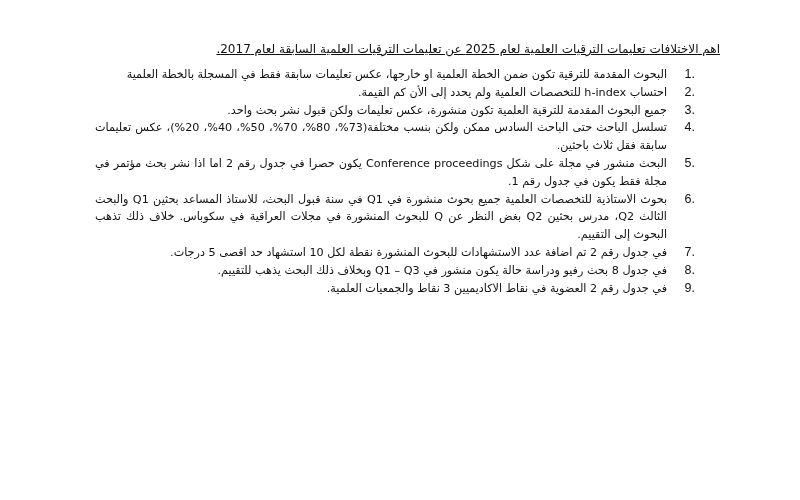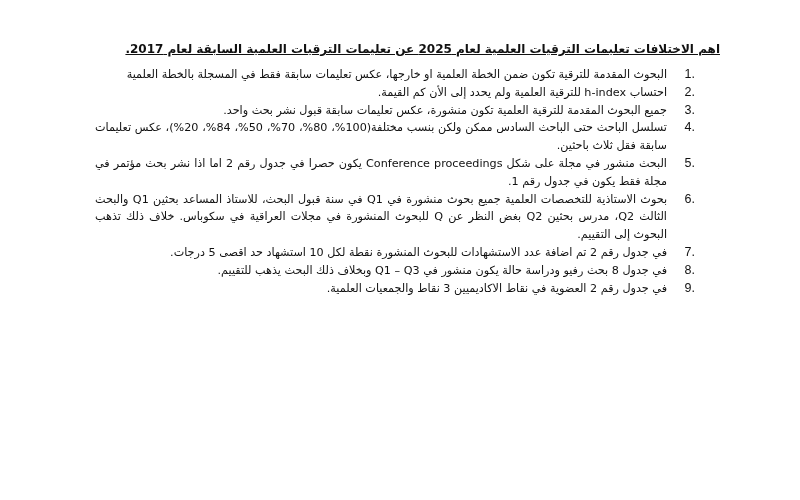--- a/index.html
+++ b/index.html
@@ -1,46 +1,46 @@
 <!DOCTYPE html>
 <html><head>
 <meta charset="utf-8">
 <style>
   html, body { margin:0; padding:0; background:#ffffff; }
   body { width:800px; height:500px; position:relative; overflow:hidden;
          font-family:"DejaVu Sans", "Liberation Sans", sans-serif; color:#111; }
   .page { position:absolute; left:0; top:0; width:800px; height:500px; background:#fff; }
   .title { position:absolute; top:42px; left:80px; width:640px; direction:rtl; text-align:right;
-           font-size:12px; font-weight:bold; text-decoration:underline; white-space:nowrap; }
+           font-size:12px; font-weight:normal; text-decoration:underline; white-space:nowrap; }
   .list { position:absolute; top:66px; left:95px; width:600px; direction:rtl; margin:0; padding:0; list-style:none; }
   .item { position:relative; font-size:11.2px; line-height:17.8px; padding-right:28px; text-align:justify; text-align-last:right; }
   .num { position:absolute; right:0; top:0; direction:ltr; font-family:"Liberation Sans", sans-serif; font-size:12.5px; }
   .txt { display:block; }
 </style>
 </head>
 <body>
 
 <div class="page">
   <div class="title">اهم الاختلافات تعليمات الترقيات العلمية لعام 2025 عن تعليمات الترقيات العلمية السابقة لعام 2017.</div>
   <ol class="list">
     <li class="item">
         <span class="num">1.</span>
         <span class="txt">البحوث المقدمة للترقية تكون ضمن الخطة العلمية او خارجها، عكس تعليمات سابقة فقط في المسجلة بالخطة العلمية</span>
       </li>
     <li class="item">
         <span class="num">2.</span>
-        <span class="txt">احتساب h-index للترقية العلمية ولم يحدد إلى الأن كم القيمة.</span>
+        <span class="txt">احتساب h-index للتخصصات العلمية ولم يحدد إلى الأن كم القيمة.</span>
       </li>
     <li class="item">
         <span class="num">3.</span>
-        <span class="txt">جميع البحوث المقدمة للترقية العلمية تكون منشورة، عكس تعليمات سابقة قبول نشر بحث واحد.</span>
+        <span class="txt">جميع البحوث المقدمة للترقية العلمية تكون منشورة، عكس تعليمات ولكن قبول نشر بحث واحد.</span>
       </li>
     <li class="item">
         <span class="num">4.</span>
-        <span class="txt">تسلسل الباحث حتى الباحث السادس ممكن ولكن بنسب مختلفة(100%، 80%، 70%، 50%، 84%، 20%)، عكس تعليمات سابقة فقل ثلاث باحثين.</span>
+        <span class="txt">تسلسل الباحث حتى الباحث السادس ممكن ولكن بنسب مختلفة(73%، 80%، 70%، 50%، 40%، 20%)، عكس تعليمات سابقة فقل ثلاث باحثين.</span>
       </li>
     <li class="item">
         <span class="num">5.</span>
         <span class="txt">البحث منشور في مجلة على شكل Conference proceedings يكون حصرا في جدول رقم 2 اما اذا نشر بحث مؤتمر في مجلة فقط يكون في جدول رقم 1.</span>
       </li>
     <li class="item">
         <span class="num">6.</span>
         <span class="txt">بحوث الاستاذية للتخصصات العلمية جميع بحوث منشورة في Q1 في سنة قبول البحث، للاستاذ المساعد بحثين Q1 والبحث الثالث Q2، مدرس بحثين Q2 بغض النظر عن Q للبحوث المنشورة في مجلات العراقية في سكوباس. خلاف ذلك تذهب البحوث إلى التقييم.</span>
       </li>
     <li class="item">

